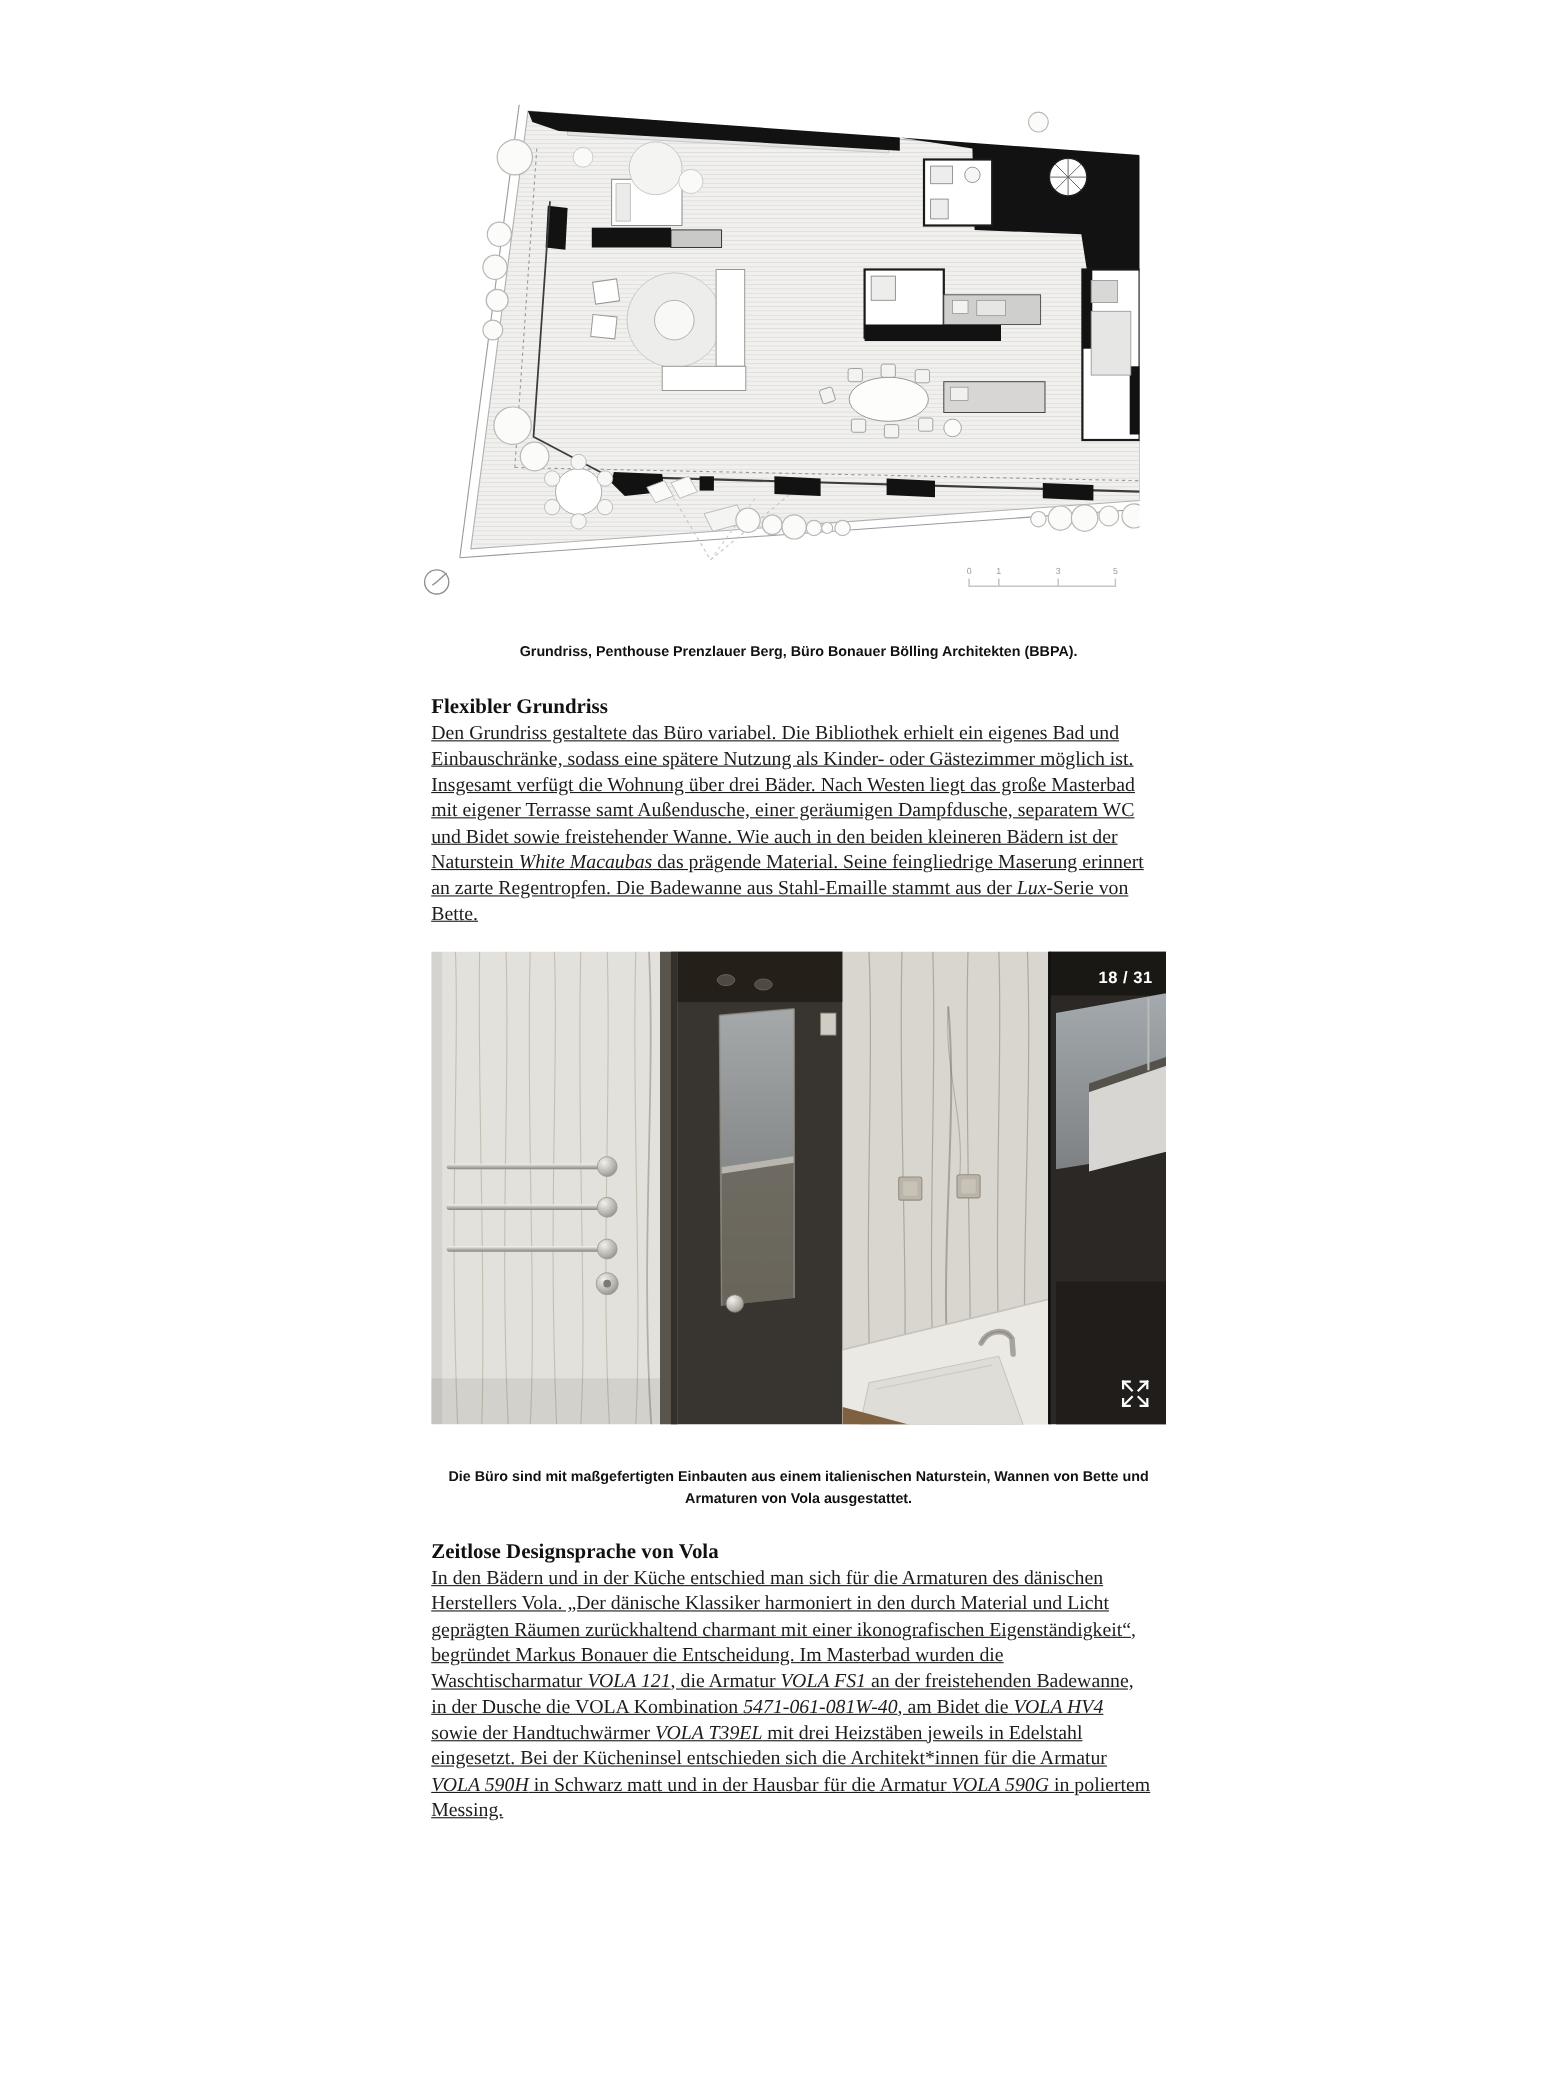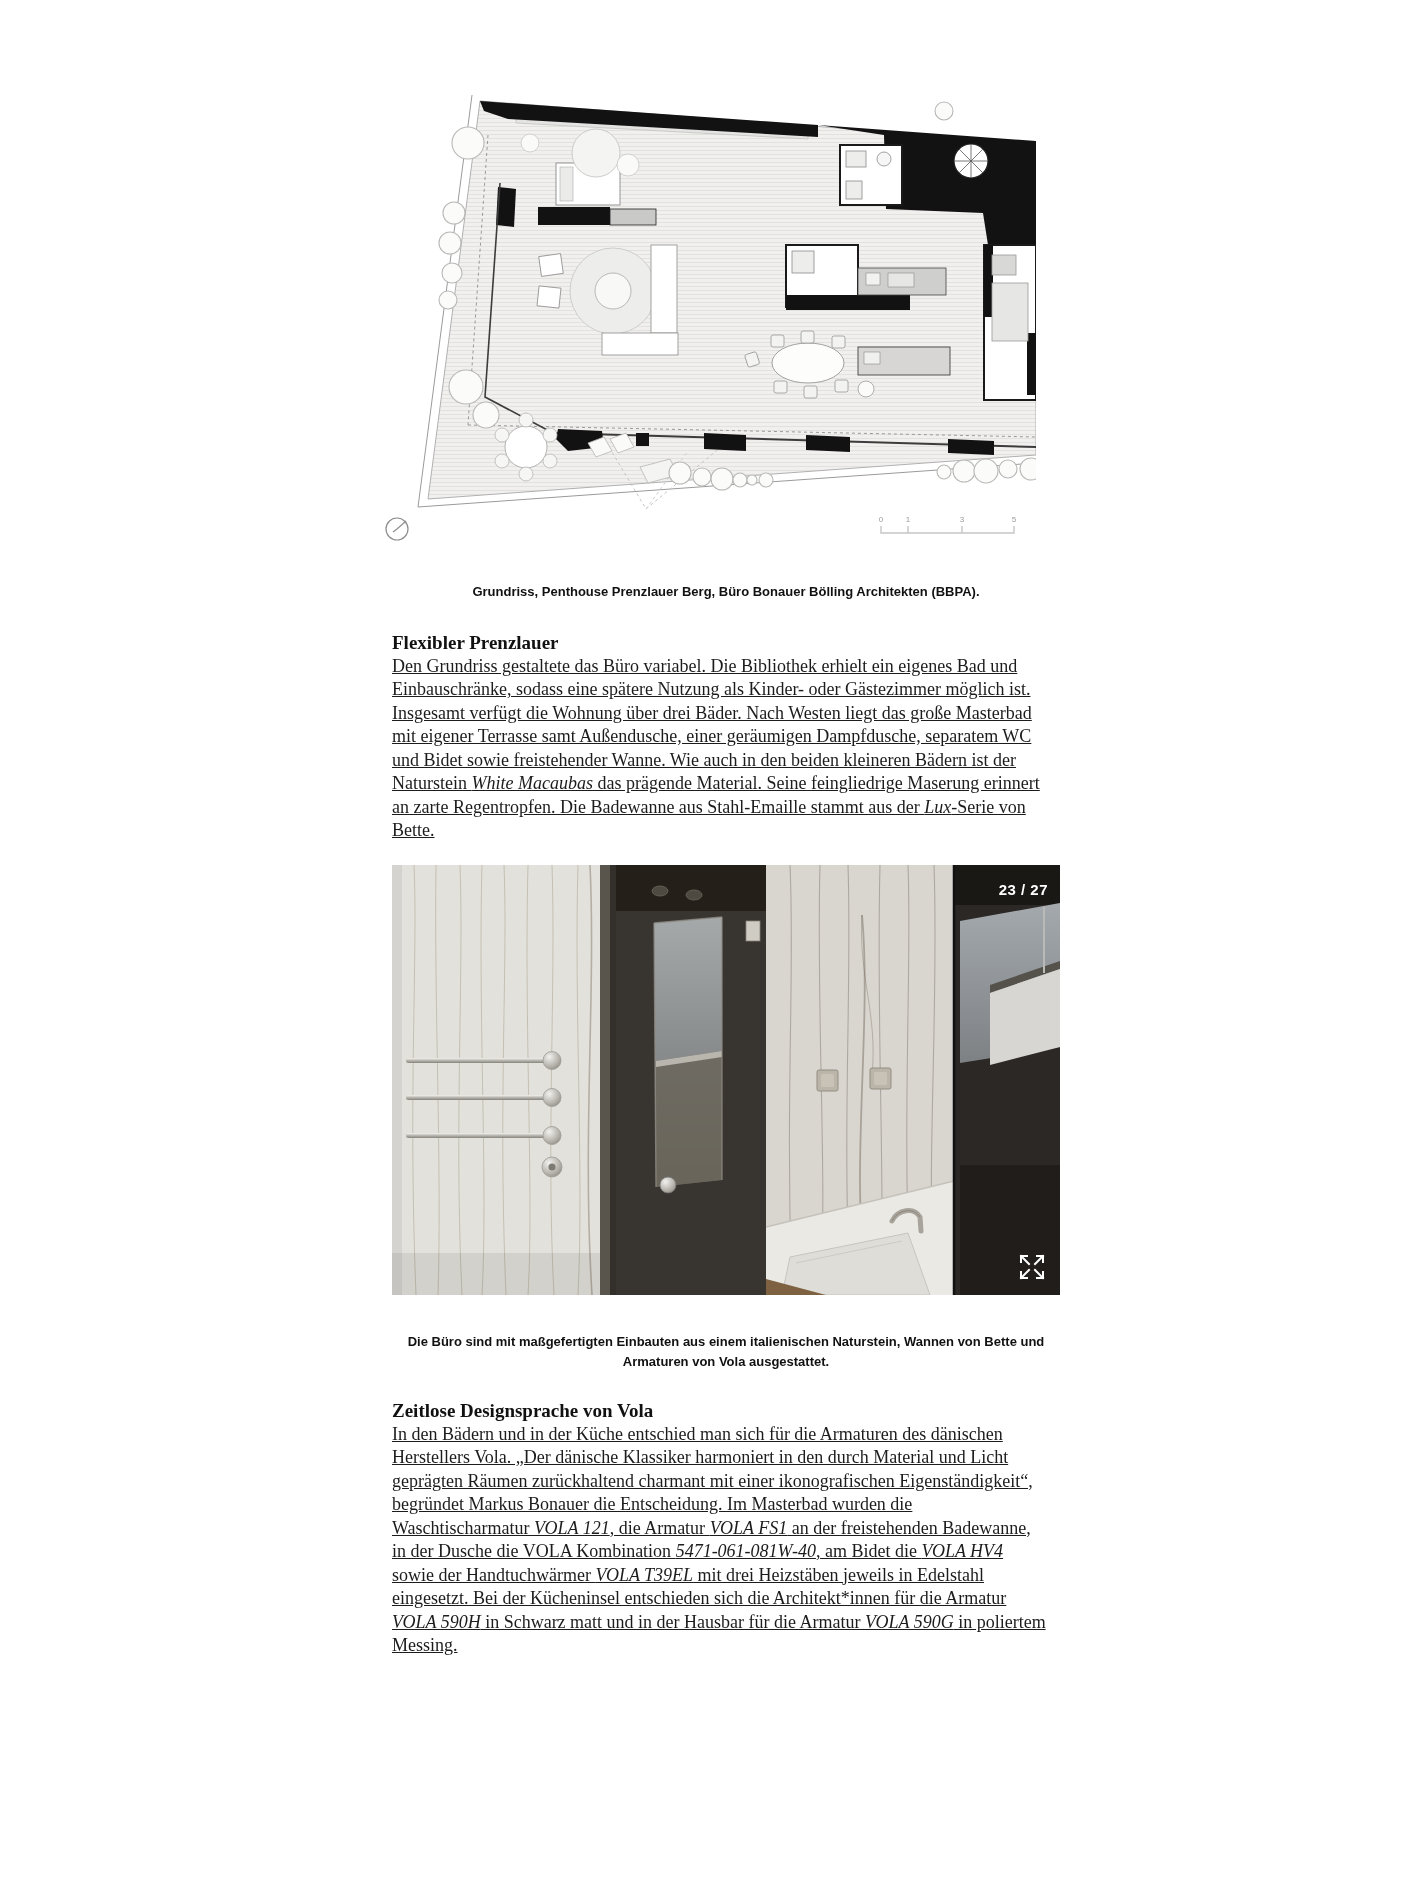--- a/index.html
+++ b/index.html
@@ -200,21 +200,21 @@
         <text x="30" y="8">1</text>
         <text x="84" y="8">3</text>
         <text x="136" y="8">5</text>
       </g>
     </svg>
   </div>
 
   <div class="abs figcaption" id="plan-caption">Grundriss, Penthouse Prenzlauer Berg, Büro Bonauer Bölling Architekten (BBPA).</div>
 
   <section class="abs section" id="section-1">
-    <h2>Flexibler Prenzlauer</h2>
+    <h2>Flexibler Grundriss</h2>
     <p><span>Den Grundriss gestaltete das Büro variabel. Die Bibliothek erhielt ein eigenes Bad und Einbauschränke, sodass eine spätere Nutzung als Kinder- oder Gästezimmer möglich ist. Insgesamt verfügt die Wohnung über drei Bäder. Nach Westen liegt das große Masterbad mit eigener Terrasse samt Außendusche, einer geräumigen Dampfdusche, separatem WC und Bidet sowie freistehender Wanne. Wie auch in den beiden kleineren Bädern ist der Naturstein </span><em>White Macaubas</em><span> das prägende Material. Seine feingliedrige Maserung erinnert an zarte Regentropfen. Die Badewanne aus Stahl-Emaille stammt aus der </span><em>Lux</em><span>-Serie von Bette.</span></p>
   </section>
 
   <figure class="abs" id="photo" style="margin:0;">
     <svg viewBox="0 0 668 430" preserveAspectRatio="none">
       <defs>
         <linearGradient id="chromeV" x1="0" y1="0" x2="0" y2="1">
           <stop offset="0" stop-color="#f4f3f0"></stop>
             <stop offset="0.5" stop-color="#b9b6af"></stop>
             <stop offset="1" stop-color="#87847d"></stop>
@@ -308,21 +308,21 @@
       <rect x="562" y="0" width="106" height="430" fill="#2b2825"></rect>
       <rect x="562" y="0" width="106" height="40" fill="#1a1815"></rect>
       <polygon points="568,56 668,38 668,182 568,198" fill="url(#mirrorRef)"></polygon>
       <polygon points="598,128 668,104 668,96 598,120" fill="#55524c"></polygon>
       <polygon points="598,128 668,104 668,182 598,200" fill="#d7d6d2"></polygon>
       <line x1="652" y1="42" x2="652" y2="108" stroke="#b9b9b6" stroke-width="2"></line>
       <line x1="562" y1="0" x2="562" y2="430" stroke="#111" stroke-width="2.5"></line>
       <rect x="568" y="300" width="100" height="130" fill="#201d1a"></rect>
     </svg>
 
-    <div class="abs" id="photo-counter">23 / 27</div>
+    <div class="abs" id="photo-counter">18 / 31</div>
 
     <button class="abs" id="expand-btn" type="button">
       <svg viewBox="0 0 30 30">
         <g stroke="#ffffff" stroke-width="2" fill="none" stroke-linecap="square">
           <path d="M4,10 V4 H10"></path>
             <path d="M4,4 L12,12"></path>
           <path d="M20,4 H26 V10"></path>
             <path d="M26,4 L18,12"></path>
           <path d="M4,20 V26 H10"></path>
             <path d="M4,26 L12,18"></path>

